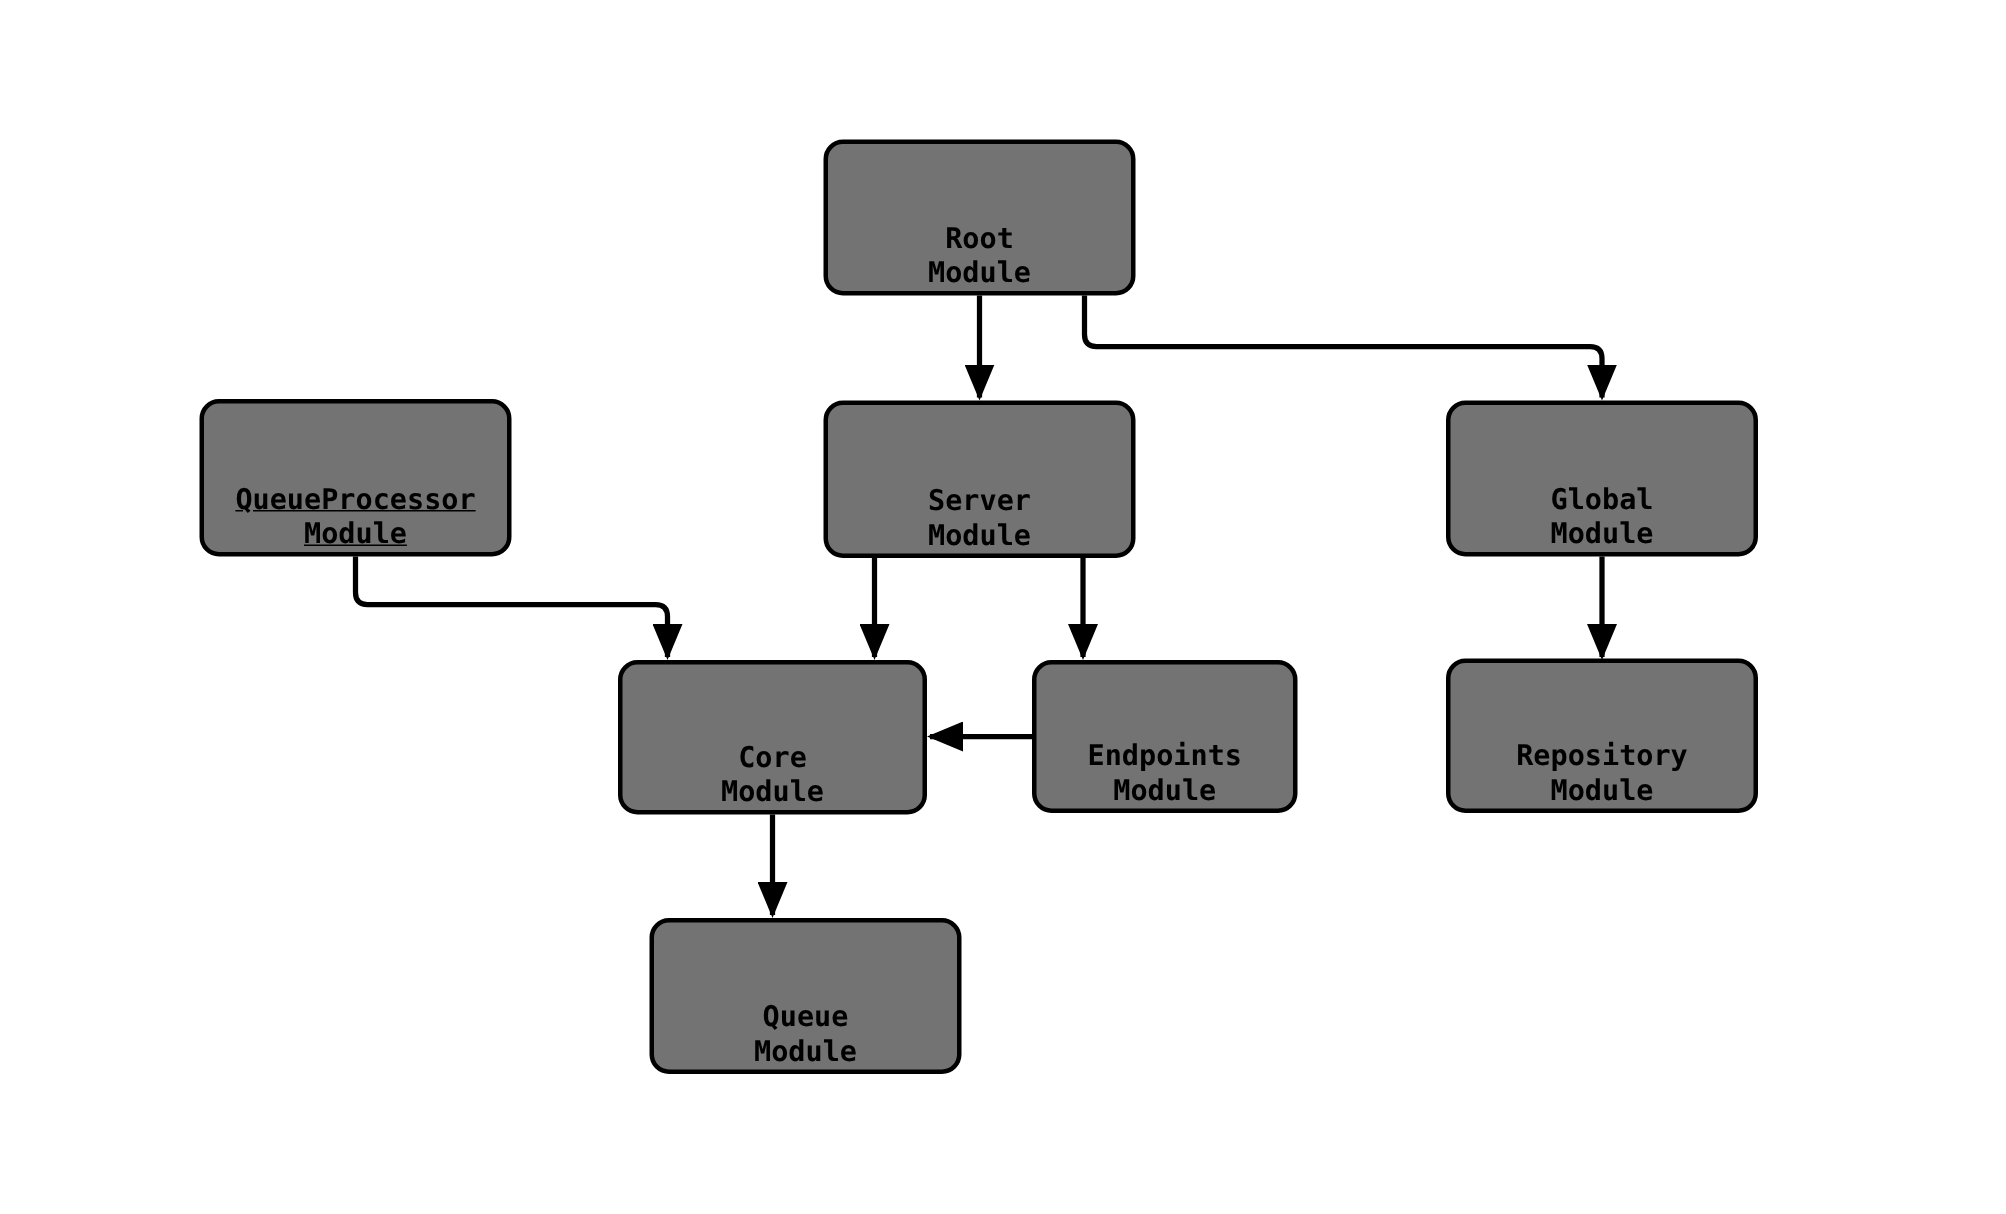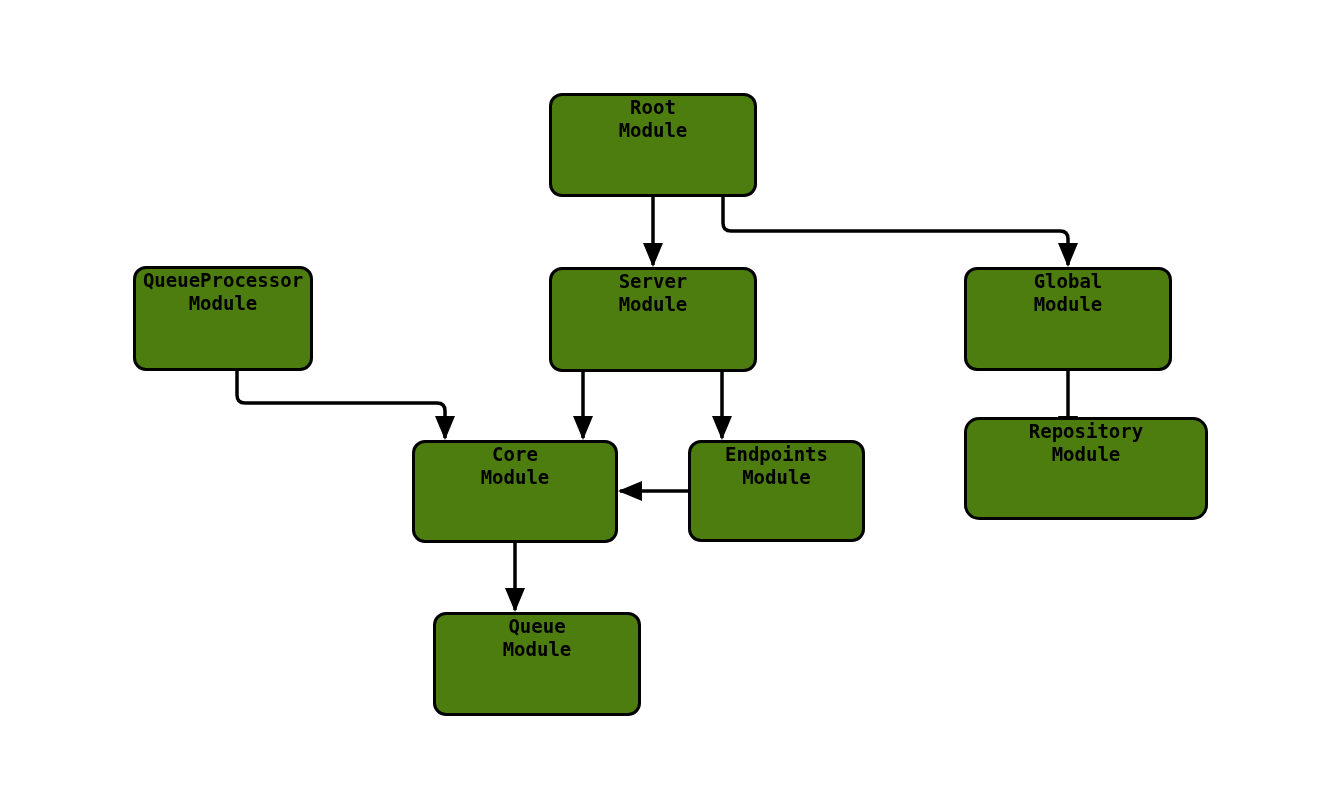--- a/index.html
+++ b/index.html
@@ -25,41 +25,41 @@
   .edges-layer path.edge {
     fill: none;
     stroke: #000000;
     stroke-width: 3.5;
   }
   .node {
     position: absolute;
     box-sizing: border-box;
     border: 3px solid #000000;
     border-radius: 13px;
-    background: #4d7c0f;
+    background: #737373;
     display: flex;
-    align-items: flex-start;
+    align-items: flex-end;
     justify-content: center;
   }
   .node .label {
     font-weight: bold;
     font-size: 19px;
     line-height: 23px;
     color: #000000;
     text-align: center;
     white-space: pre-line;
   }
   
   .n-root           { left: 549px;  top: 93px;  width: 208px; height: 104px; }
-  .n-queueprocessor { left: 133px;  top: 266px; width: 180px; height: 105px; }
+  .n-queueprocessor { left: 133px;  top: 266px; width: 208px; height: 105px; text-decoration: underline; }
   .n-server         { left: 549px;  top: 267px; width: 208px; height: 105px; }
   .n-global         { left: 964px;  top: 267px; width: 208px; height: 104px; }
   .n-core           { left: 412px;  top: 440px; width: 206px; height: 103px; }
   .n-endpoints      { left: 688px;  top: 440px; width: 177px; height: 102px; }
-  .n-repository     { left: 964px;  top: 417px; width: 244px; height: 103px; border-radius: 15px; }
+  .n-repository     { left: 964px;  top: 439px; width: 208px; height: 103px; }
   .n-queue          { left: 411px;  top: 612px; width: 208px; height: 104px; margin-left: 22px; }
 </style>
 </head>
 <body>
 
 <div class="canvas">
 
   <svg class="edges-layer" width="1337" height="809" viewBox="0 0 1337 809" xmlns="http://www.w3.org/2000/svg">
     <defs>
       <marker id="arrowhead" viewBox="0 0 24 20" refX="22" refY="10" markerWidth="24" markerHeight="20" markerUnits="userSpaceOnUse" orient="auto">

